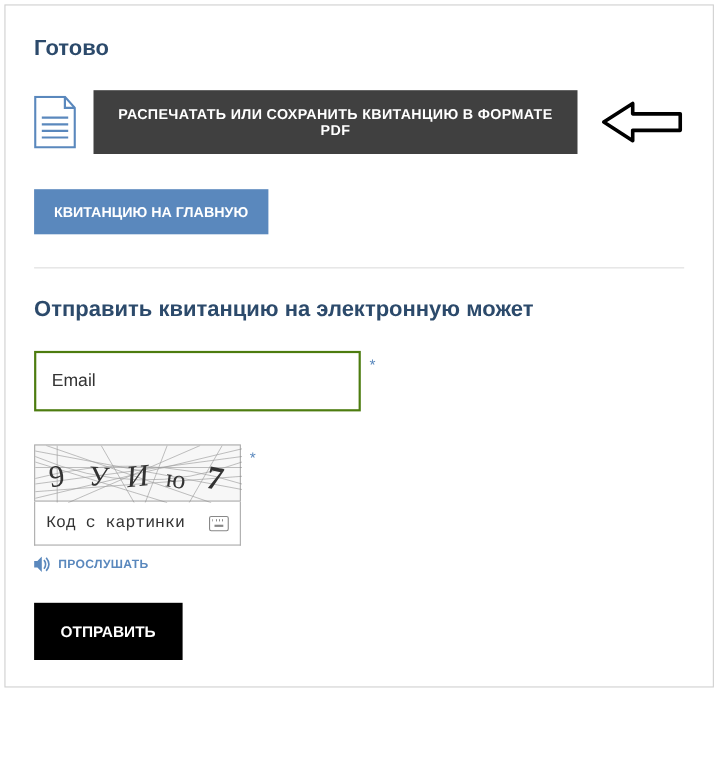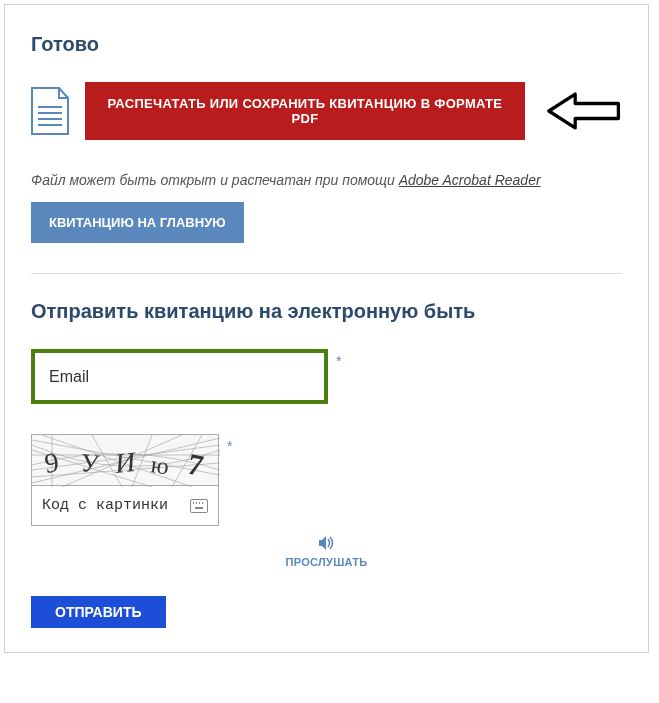--- a/index.html
+++ b/index.html
@@ -22,21 +22,21 @@
       align-items: center;
       gap: 16px;
       margin-bottom: 32px;
     }
     .doc-icon {
       width: 38px;
       height: 48px;
       flex-shrink: 0;
     }
     .print-btn {
-      background: #b91c1c;
+      background: #404040;
       color: #fff;
       font-size: 13px;
       font-weight: bold;
       padding: 14px 20px;
       border: none;
       cursor: pointer;
       letter-spacing: 0.3px;
     }
     .arrow-annotation {
       margin-left: 6px;
@@ -75,21 +75,21 @@
     }
     .field-row {
       display: flex;
       align-items: flex-start;
       gap: 8px;
       margin-bottom: 30px;
     }
     .email-input {
       width: 297px;
       height: 55px;
-      border: 4px solid #4d7c0f;
+      border: 2px solid #4d7c0f;
       padding: 0 14px;
       font-size: 16px;
       color: #14532d;
     }
     .email-input::placeholder { color: #333; }
     .asterisk {
       color: #5a88bd;
       font-size: 14px;
       margin-top: 4px;
     }
@@ -149,34 +149,33 @@
       height: 2px;
       background: #888;
     }
     .listen-row {
       display: flex;
       align-items: center;
       gap: 6px;
       margin-top: 8px;
       margin-bottom: 28px;
       cursor: pointer;
-      flex-direction: column;
     }
     .listen-text {
       color: #5a88bd;
       font-size: 11px;
       font-weight: bold;
       letter-spacing: 0.3px;
     }
     .submit-btn {
-      background: #1d4ed8;
+      background: #000000;
       color: #fff;
       font-size: 14px;
       font-weight: bold;
-      padding: 8px 24px;
+      padding: 18px 24px;
       border: none;
       cursor: pointer;
     }
   </style>
 </head>
 <body>
 
 <div class="container">
 
   <div class="title-ready">Готово</div>
@@ -189,29 +188,26 @@
       <line x1="7" y1="26" x2="31" y2="26" stroke="#5a88bd" stroke-width="2"></line>
       <line x1="7" y1="32" x2="31" y2="32" stroke="#5a88bd" stroke-width="2"></line>
       <line x1="7" y1="38" x2="31" y2="38" stroke="#5a88bd" stroke-width="2"></line>
     </svg>
     <button class="print-btn">РАСПЕЧАТАТЬ ИЛИ СОХРАНИТЬ КВИТАНЦИЮ В ФОРМАТЕ PDF</button>
     <svg class="arrow-annotation" width="80" height="44" viewBox="0 0 80 44">
       <polygon points="2,22 30,4 30,14 76,14 76,30 30,30 30,40" fill="none" stroke="#000" stroke-width="3.5" stroke-linejoin="round"></polygon>
     </svg>
   </div>
 
-  <div class="help-text">
-    <span>Файл может быть открыт и распечатан при помощи </span><a href="#">Adobe Acrobat Reader</a>
-  </div>
 
   <button class="home-btn">КВИТАНЦИЮ НА ГЛАВНУЮ</button>
 
   <hr class="divider">
 
-  <div class="title-send">Отправить квитанцию на электронную быть</div>
+  <div class="title-send">Отправить квитанцию на электронную может</div>
 
   <div class="field-row">
     <input type="text" class="email-input" placeholder="Email" style="">
     <span class="asterisk">*</span>
   </div>
 
   <div class="captcha-block">
     <div class="captcha-img-row">
       <div class="captcha-img">
         <svg width="188" height="52" viewBox="0 0 188 52">

